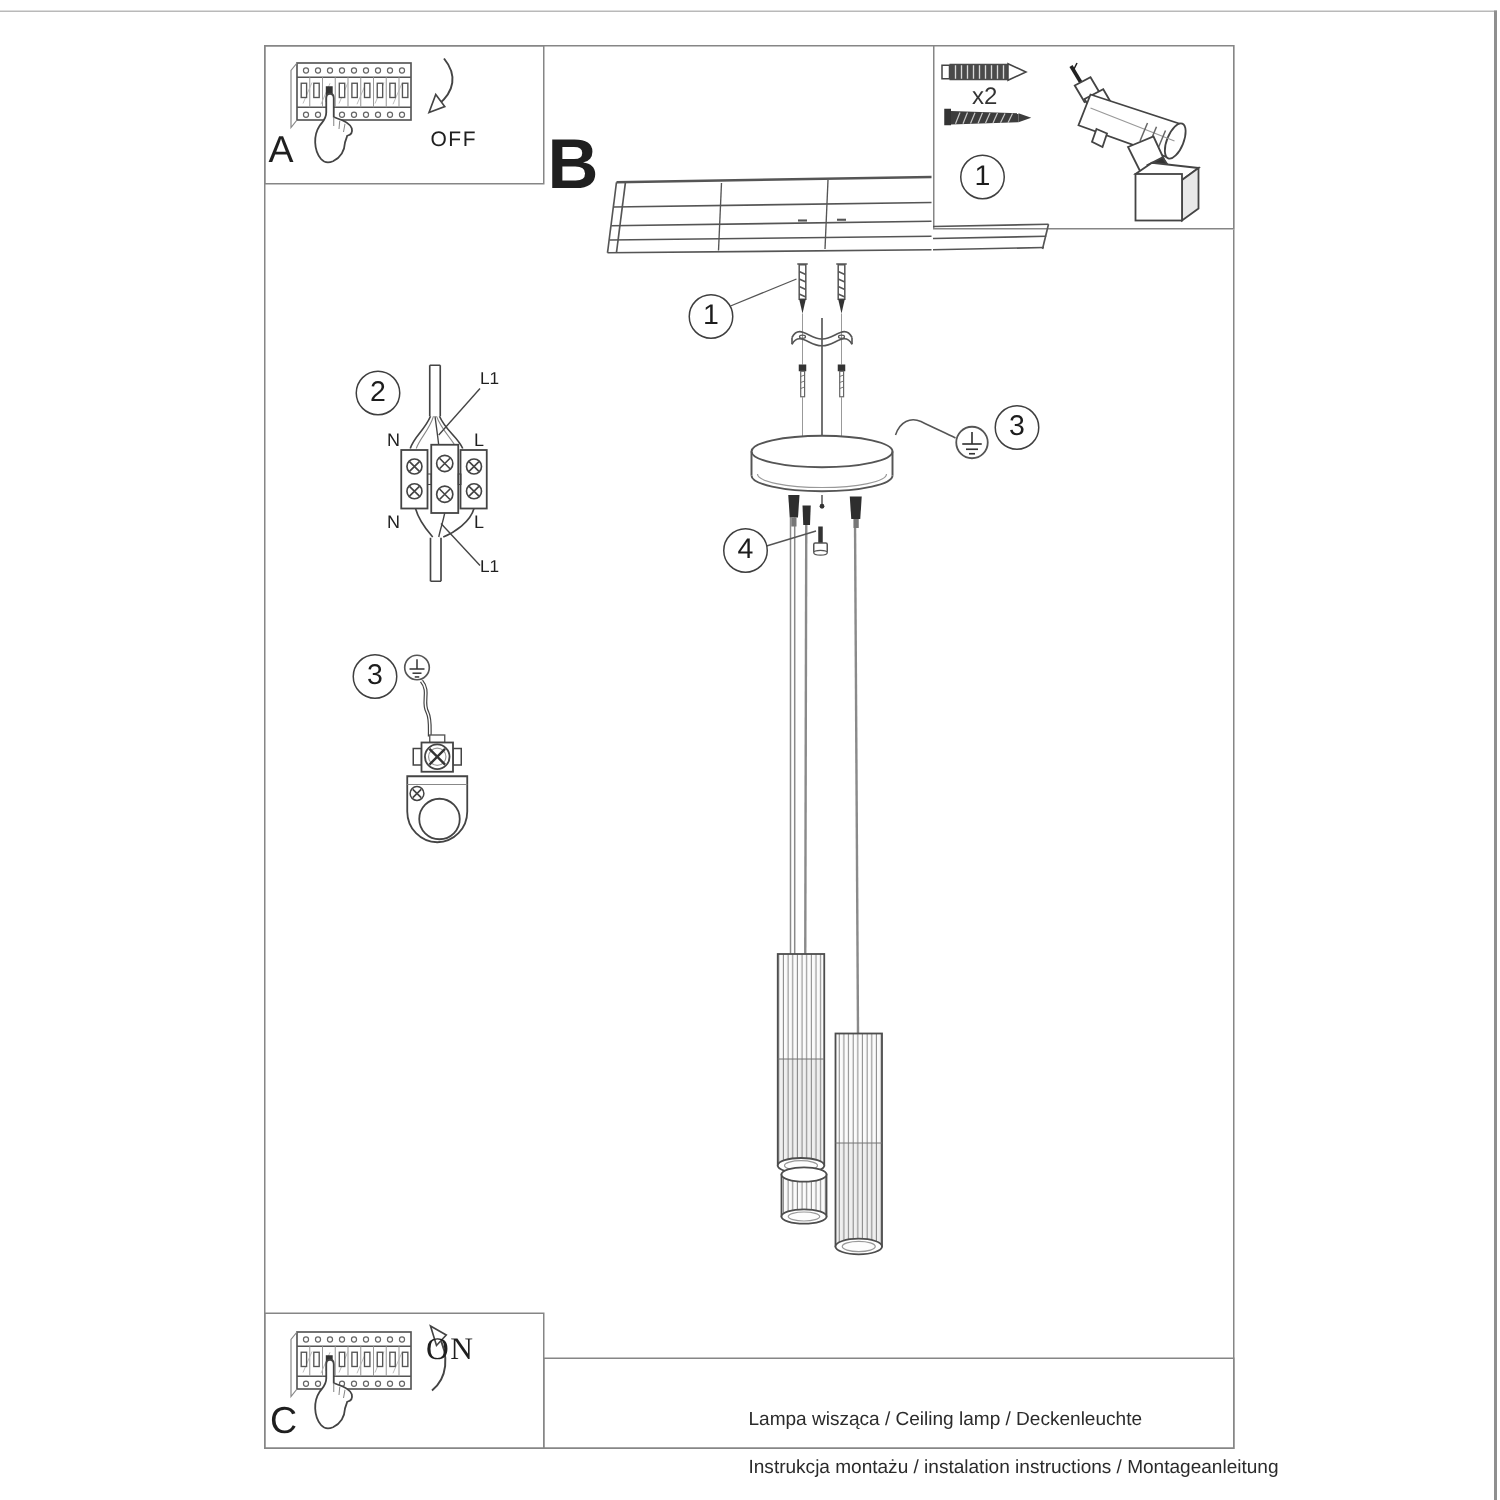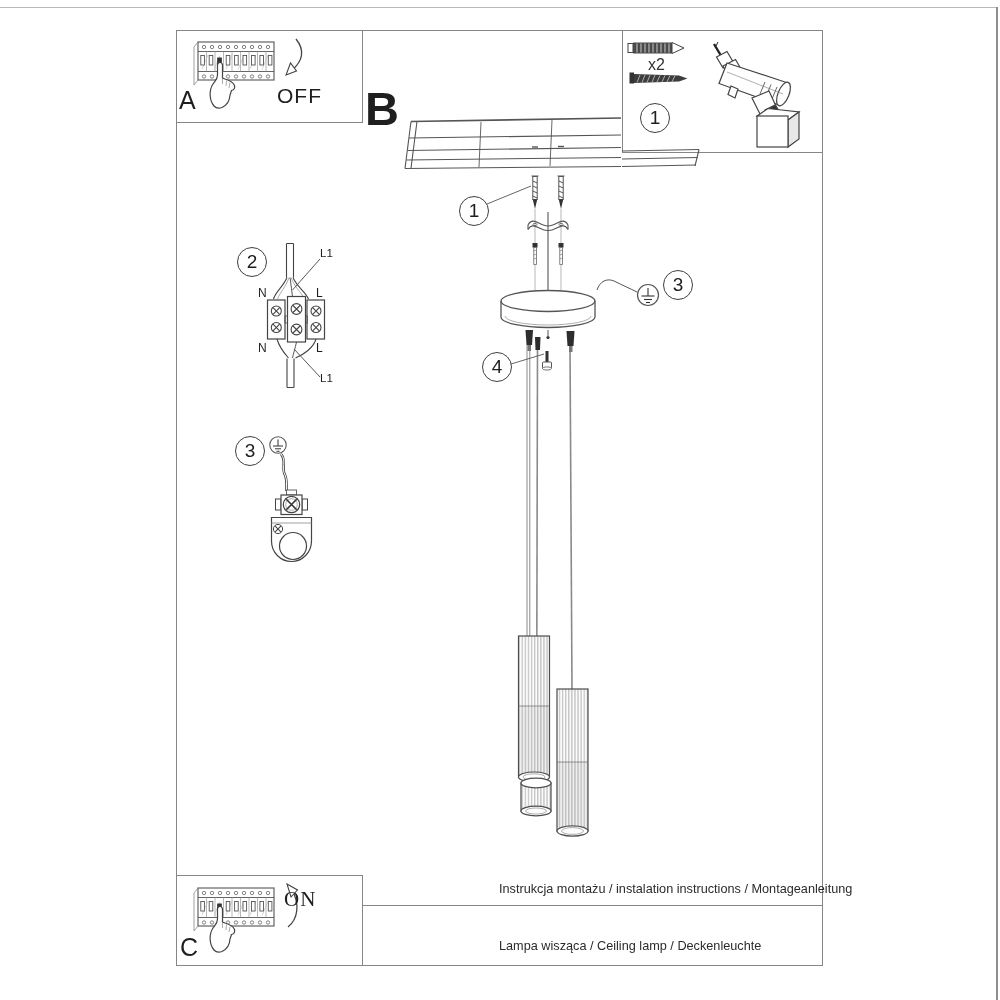--- a/index.html
+++ b/index.html
@@ -340,32 +340,32 @@
   <use href="#hand" transform="translate(207,906)"></use>
   <g>
     <path d="M288,927 C298,919 300,904 292,890" fill="none" stroke="#444" stroke-width="1.3"></path>
     <polygon points="287,884 297.5,890 291,897" fill="#fff" stroke="#444" stroke-width="1.1"></polygon>
   </g>
 </svg>
 
 <div class="lbl" style="left:179px;top:88px;font-size:25px;">A</div>
 <div class="lbl" style="left:365px;top:85px;font-size:47px;font-weight:bold;">B</div>
 <div class="lbl" style="left:180px;top:935px;font-size:25px;">C</div>
-<div class="lbl" style="left:277px;top:85px;font-size:21px;letter-spacing:1px;">OFF</div>
+<div class="lbl" style="left:287px;top:85px;font-size:14px;letter-spacing:1px;">OFF</div>
 <div class="lbl" style="left:284px;top:889px;font-size:21px;letter-spacing:1px;font-family:Liberation Serif, serif;">ON</div>
 <div class="lbl" style="left:648px;top:57px;font-size:16px;color:#333;">x2</div>
 
 <div class="badge" style="left:640px;top:103px;">1</div>
 <div class="badge" style="left:459px;top:196px;">1</div>
 <div class="badge" style="left:237px;top:247px;">2</div>
 <div class="badge" style="left:663px;top:270px;">3</div>
 <div class="badge" style="left:235px;top:436px;">3</div>
 <div class="badge" style="left:482px;top:352px;">4</div>
 
 <div class="lbl" style="left:320px;top:248px;font-size:11.5px;">L1</div>
 <div class="lbl" style="left:258px;top:287px;font-size:12px;">N</div>
 <div class="lbl" style="left:316px;top:287px;font-size:12px;">L</div>
 <div class="lbl" style="left:258px;top:342px;font-size:12px;">N</div>
 <div class="lbl" style="left:316px;top:342px;font-size:12px;">L</div>
 <div class="lbl" style="left:320px;top:373px;font-size:11.5px;">L1</div>
 
-<div class="footer-line" style="top:882px;">Instrukcja montażu / instalation instructions / Montageanleitung</div>
+<div class="footer-line" style="top:971px;">Instrukcja montażu / instalation instructions / Montageanleitung</div>
 <div class="footer-line" style="top:939px;">Lampa wisząca / Ceiling lamp / Deckenleuchte</div>
 
 </body></html>

